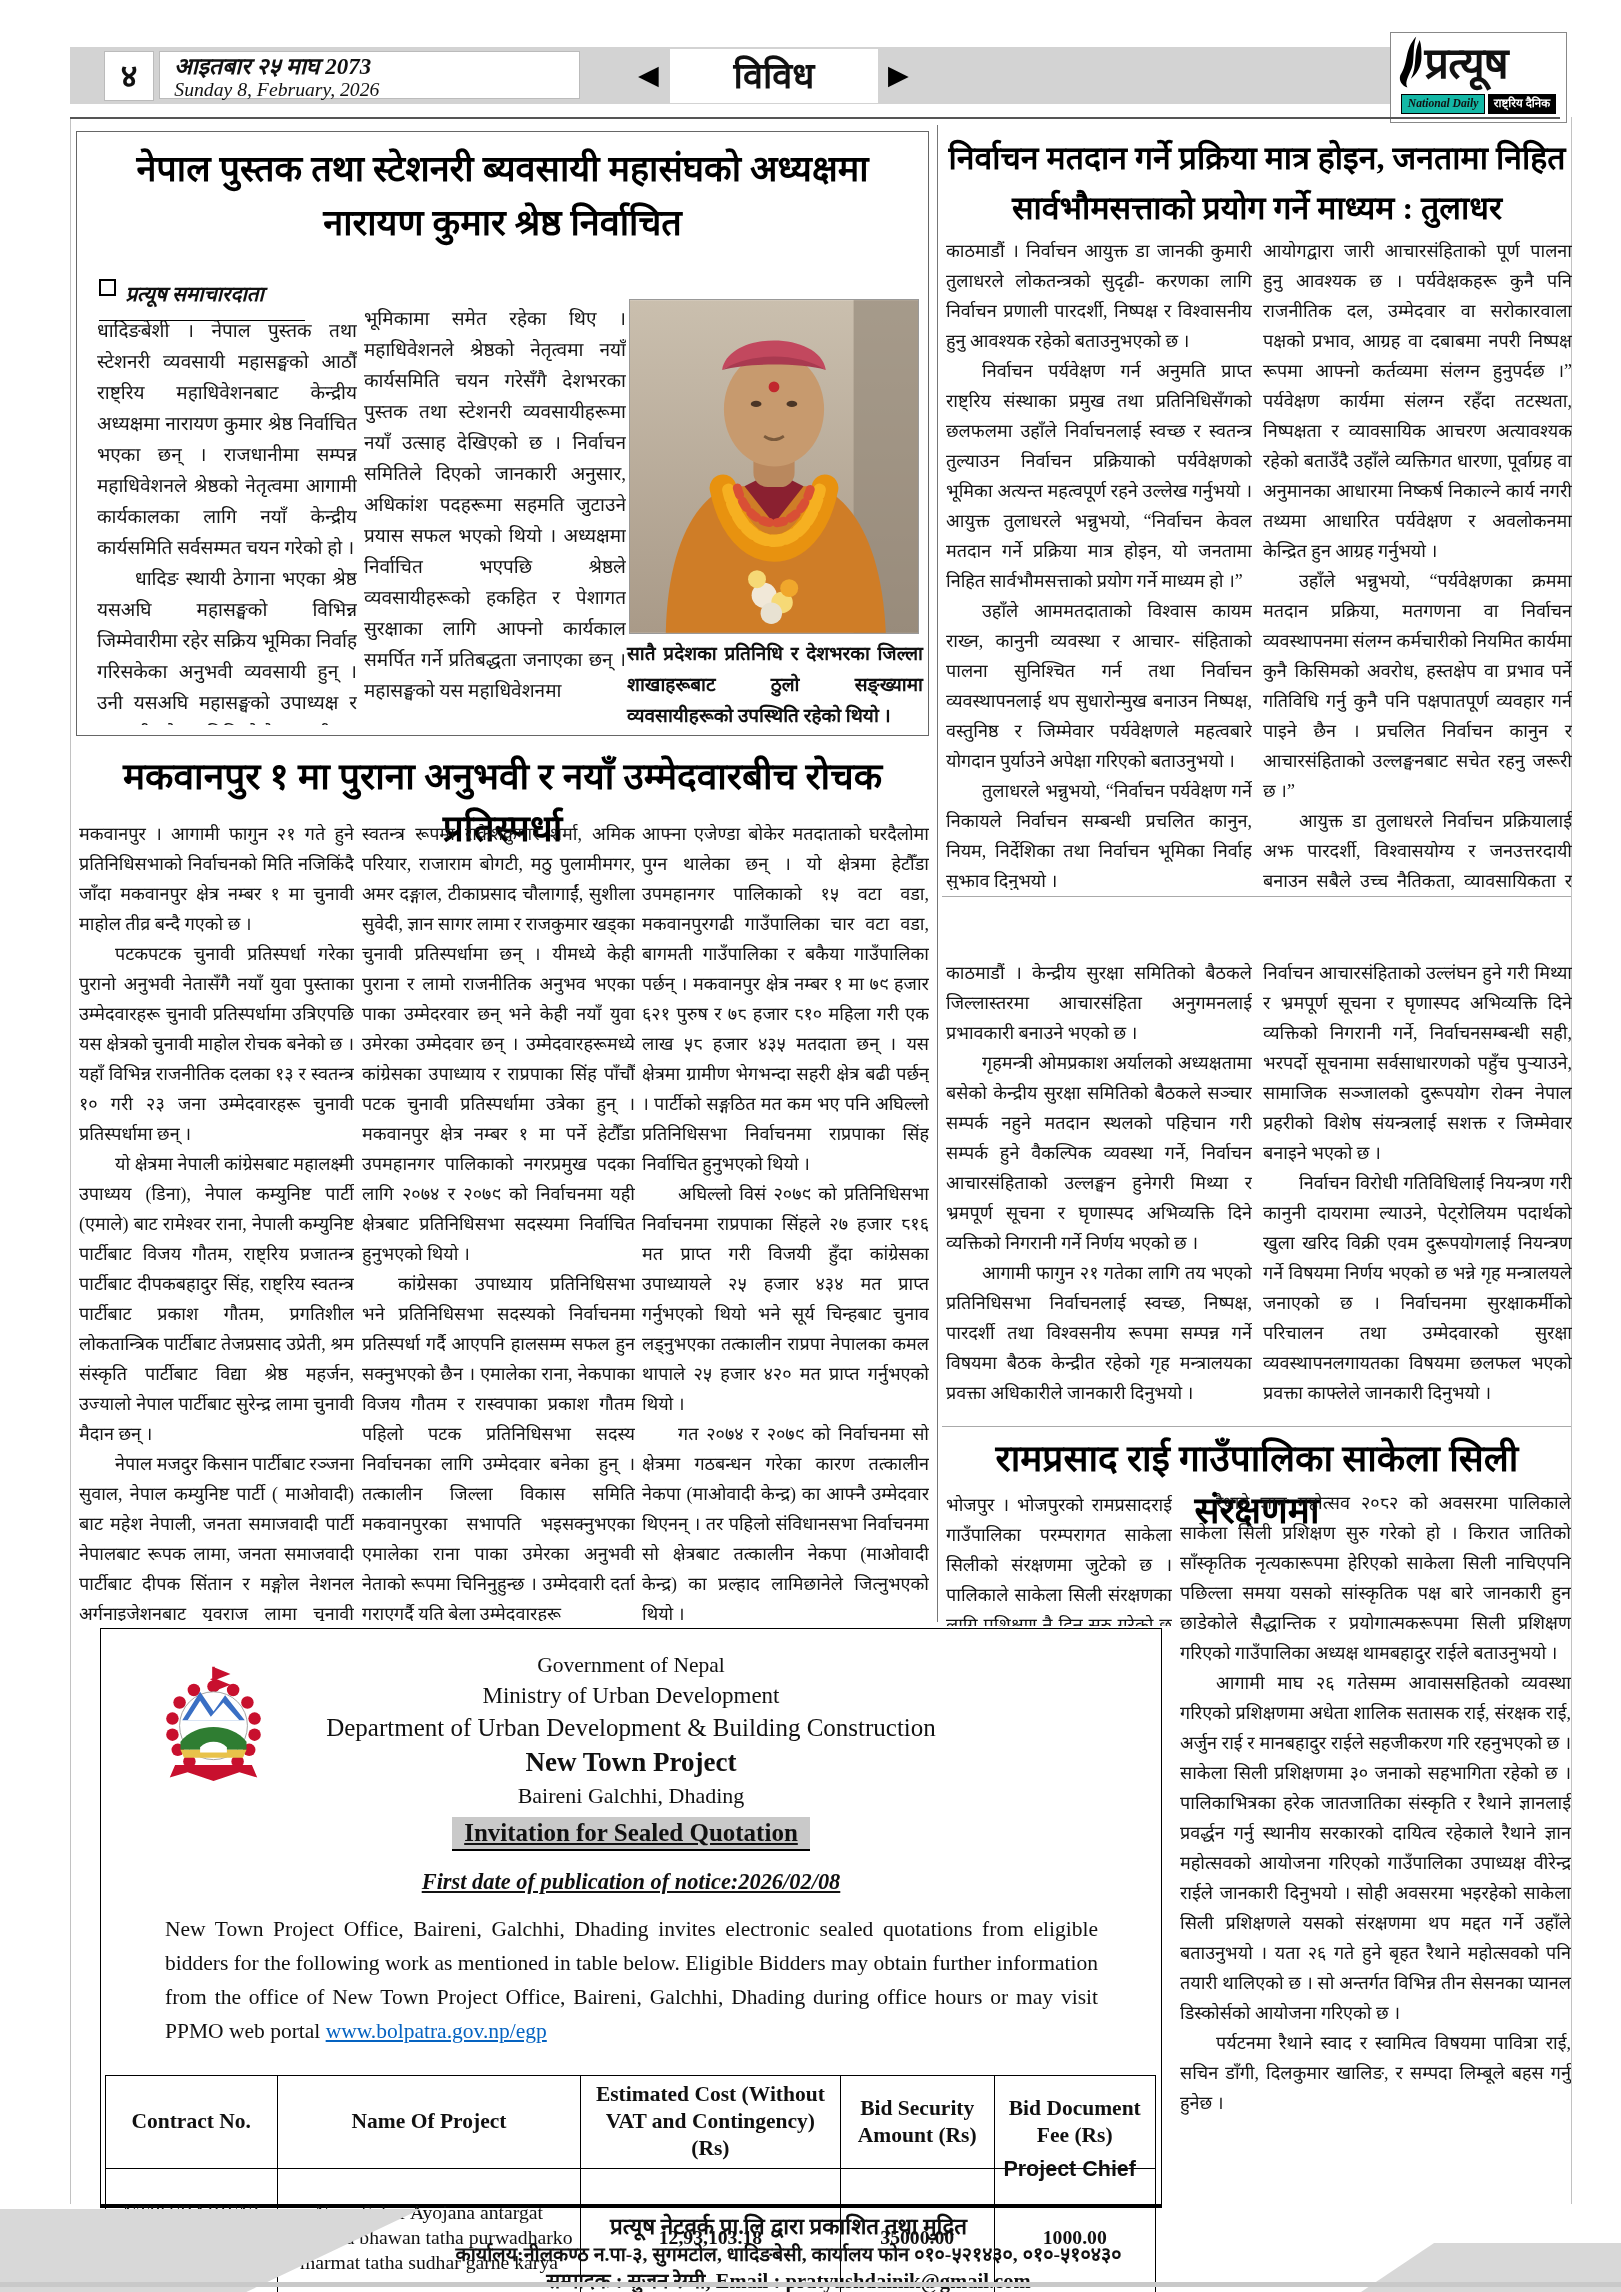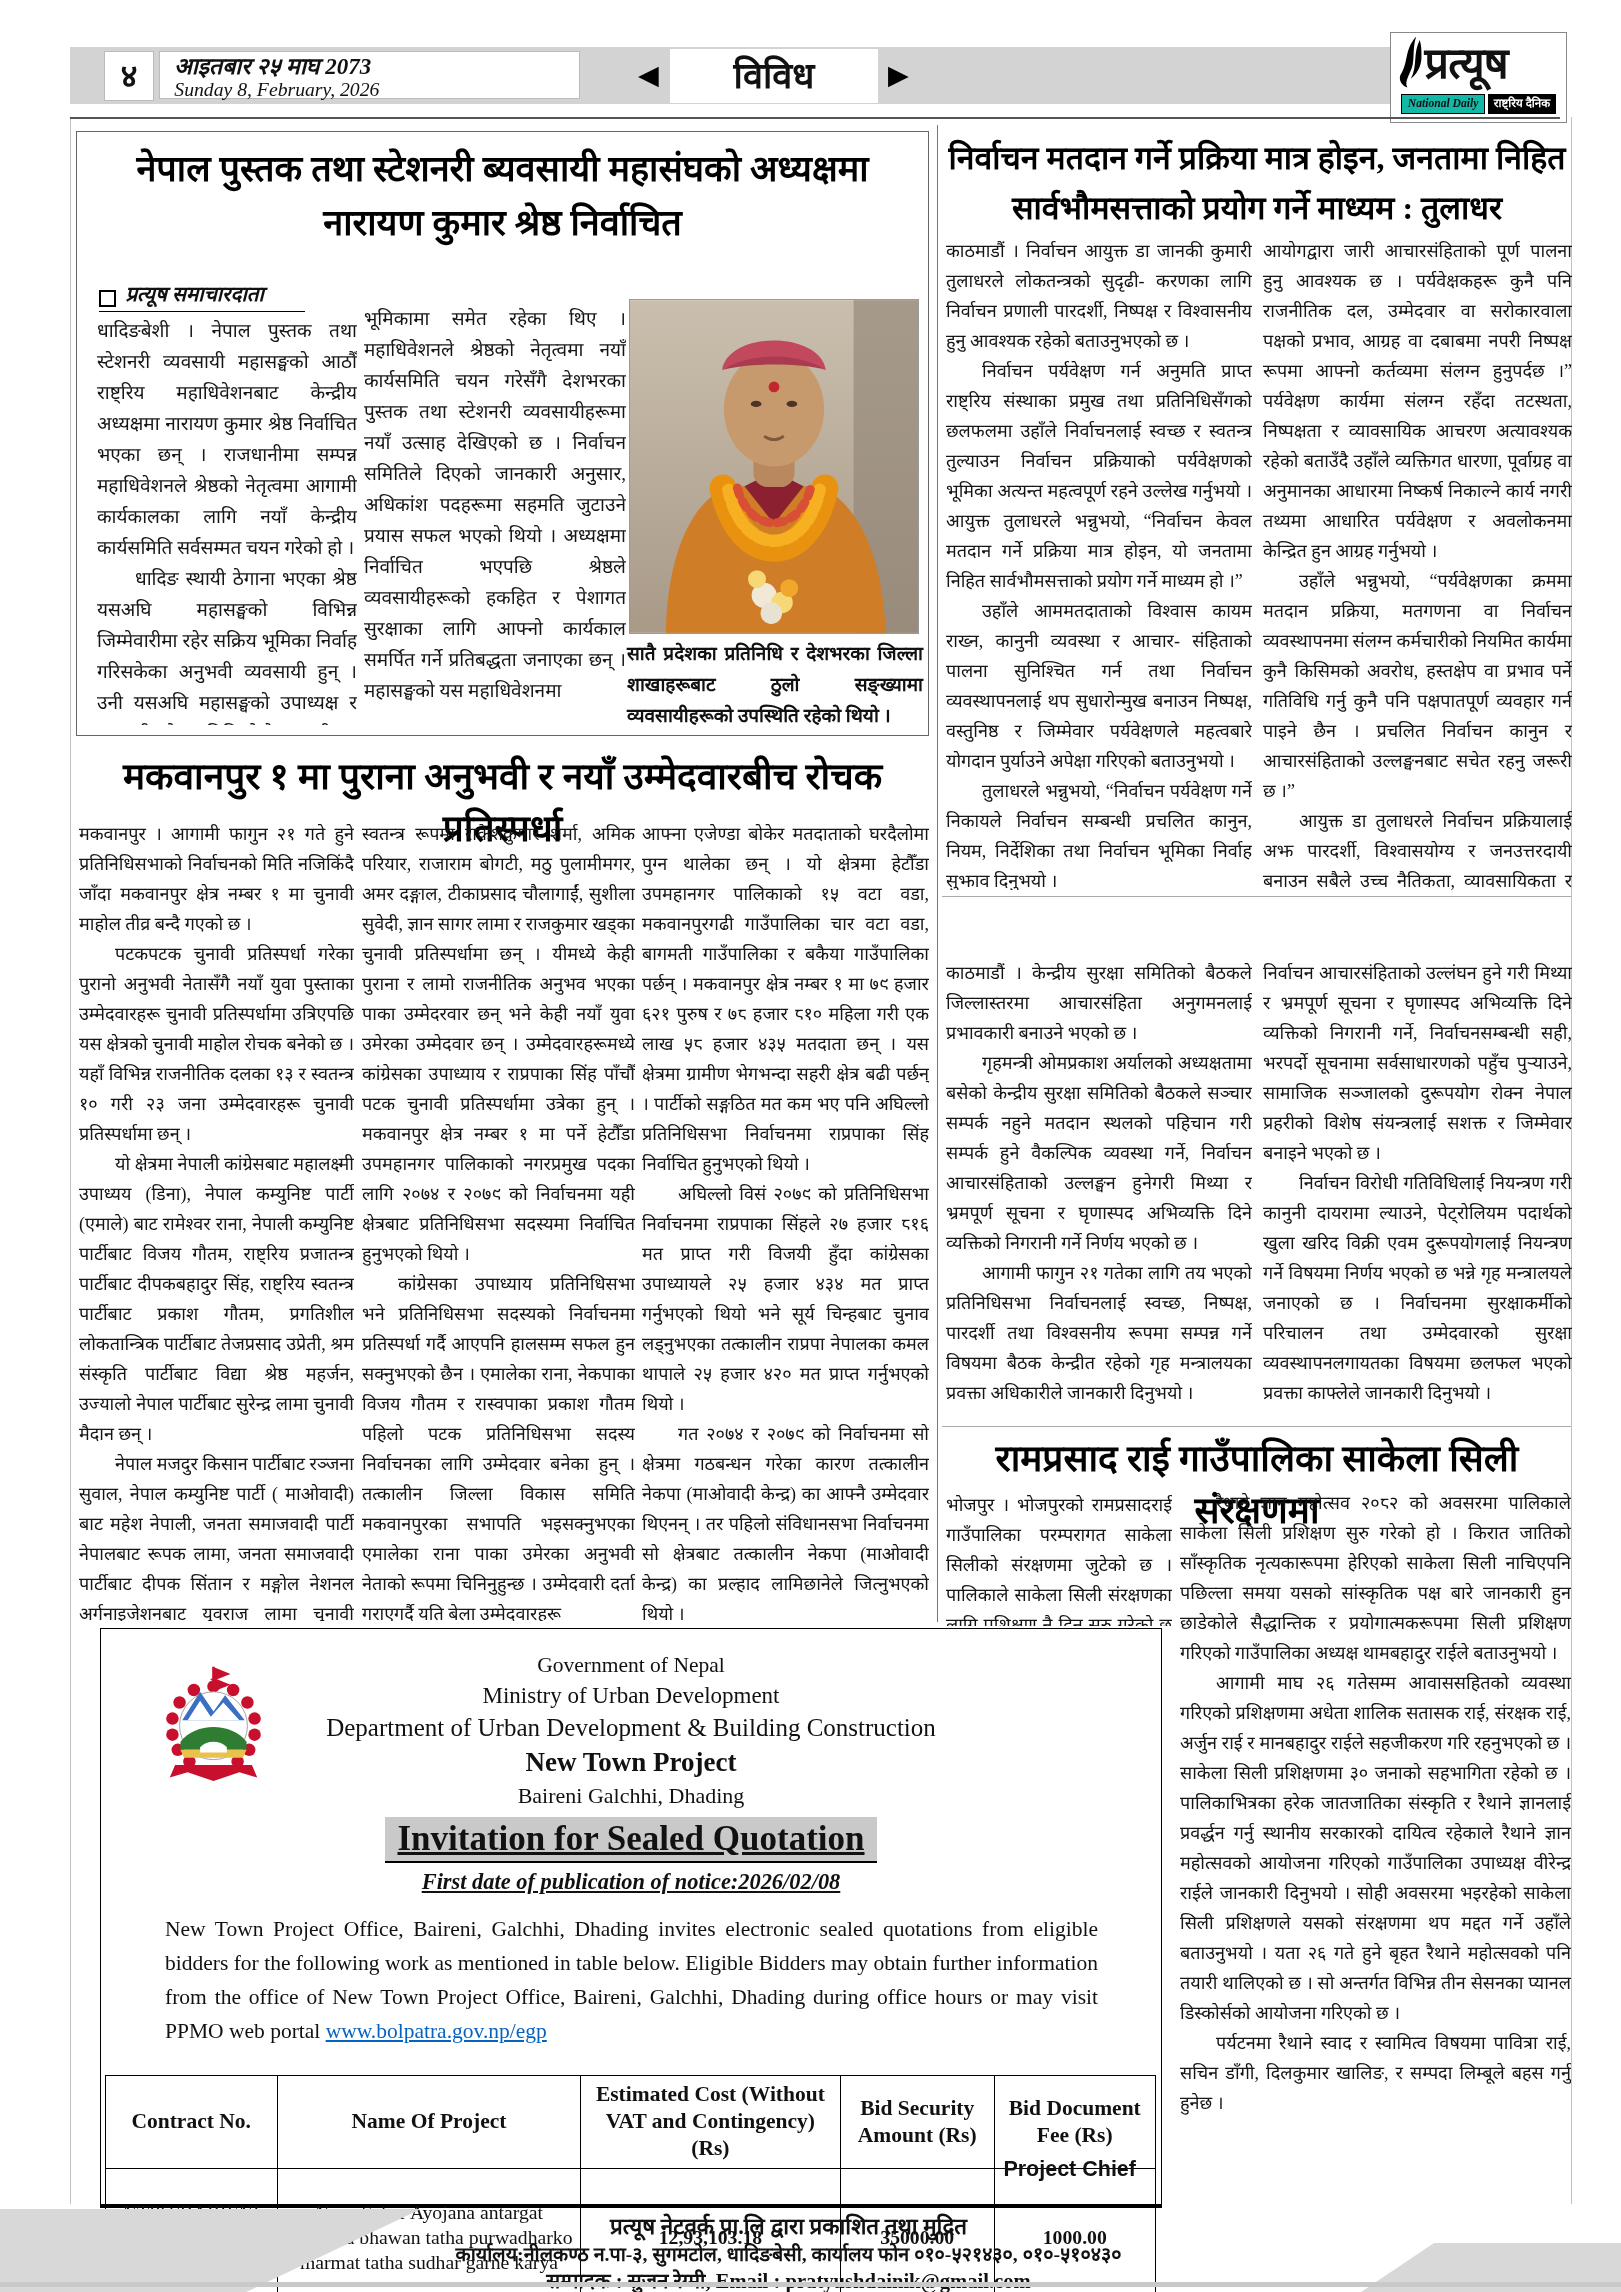--- a/index.html
+++ b/index.html
@@ -28,22 +28,22 @@
   .badge-np{background:#000;color:#fff;font-weight:bold;font-size:11.6px;padding:0 5.4px;line-height:19.7px;}
   .topline{left:70px;top:117px;width:1490px;height:1.8px;background:#555;}
   .vdivider{left:937px;top:125px;width:0.9px;height:1497px;background:#777;}
   .edgeline-l{left:70px;top:117px;width:0.9px;height:2087px;background:#c2c2c2;}
   .edgeline-r{left:1571px;top:117px;width:0.9px;height:2087px;background:#c2c2c2;}
 
   
   .a1box{left:76px;top:131px;width:853px;height:605px;border:0.9px solid #666;box-sizing:border-box;}
   .headline{font-weight:bold;text-align:center;color:#000;}
   .a1-headline{left:85px;top:142px;width:835px;font-size:36px;line-height:1.5;}
-  .byline{left:99px;top:279px;width:206px;border-bottom:1.8px solid #000;padding-bottom:4px;
-          display:flex;align-items:flex-end;gap:9px;}
+  .byline{left:99px;top:279px;width:206px;border-bottom:1.8px solid #000;padding-bottom:13px;
+          display:flex;align-items:flex-start;gap:9px;}
   .byline-icon{width:13.4px;height:13.4px;border:2.7px solid #000;display:inline-block;}
   .byline-txt{font-size:20.6px;font-weight:bold;font-style:italic;}
   .bodycol{font-size:19px;line-height:31px;text-align:justify;white-space:pre-line;
            overflow:hidden;color:#141414;}
   .col-sm{font-size:18px;line-height:30px;}
   .a1-col1{left:97px;top:315px;width:260px;height:410px;}
   .a1-col2{left:364px;top:303px;width:262px;height:423px;}
   .photo{left:629px;top:299px;width:288px;height:333px;border:0.9px solid #999;}
   .caption{left:627px;top:638px;width:296px;height:95px;font-size:19px;line-height:31px;
            text-align:justify;font-weight:600;}
@@ -68,21 +68,21 @@
   .notice{left:100px;top:1628px;width:1062px;height:580px;border:1.8px solid #000;
           border-bottom:4.5px solid #000;box-sizing:border-box;background:#fff;}
   .emblem{position:absolute;left:63px;top:36px;}
   .gov-head{position:absolute;left:0;top:21.5px;width:100%;text-align:center;line-height:1.35;}
   .gov-l1{font-size:21.5px;}
   .gov-l2{font-size:23px;}
   .gov-l3{font-size:25px;}
   .gov-l4{font-size:27px;font-weight:bold;}
   .gov-l5{font-size:22px;}
   .inv-title{position:absolute;left:0;top:188px;width:100%;text-align:center;}
-  .inv-title span{display:inline-block;background:#c9c9c9;font-size:35px;font-weight:bold;
+  .inv-title span{display:inline-block;background:#c9c9c9;font-size:25px;font-weight:bold;
                   text-decoration:underline;padding:1.8px 12.5px;border-bottom:2.7px solid #000;}
   .pub-date{position:absolute;left:0;top:240px;width:100%;text-align:center;
             font-size:22.4px;font-weight:bold;font-style:italic;text-decoration:underline;}
   .inv-body{position:absolute;left:64px;top:283px;width:933px;font-size:21.5px;line-height:34px;
             text-align:justify;}
   .link{color:#0563c1;text-decoration:underline;}
   .qtable{position:absolute;left:3.6px;top:446px;width:1051px;border-collapse:collapse;table-layout:fixed;}
   .qtable td,.qtable th{border:0.9px solid #000;text-align:center;vertical-align:middle;
             padding:5.4px 5.4px;word-wrap:break-word;}
   .qtable th{font-size:21.5px;font-weight:bold;line-height:27px;height:79px;}

